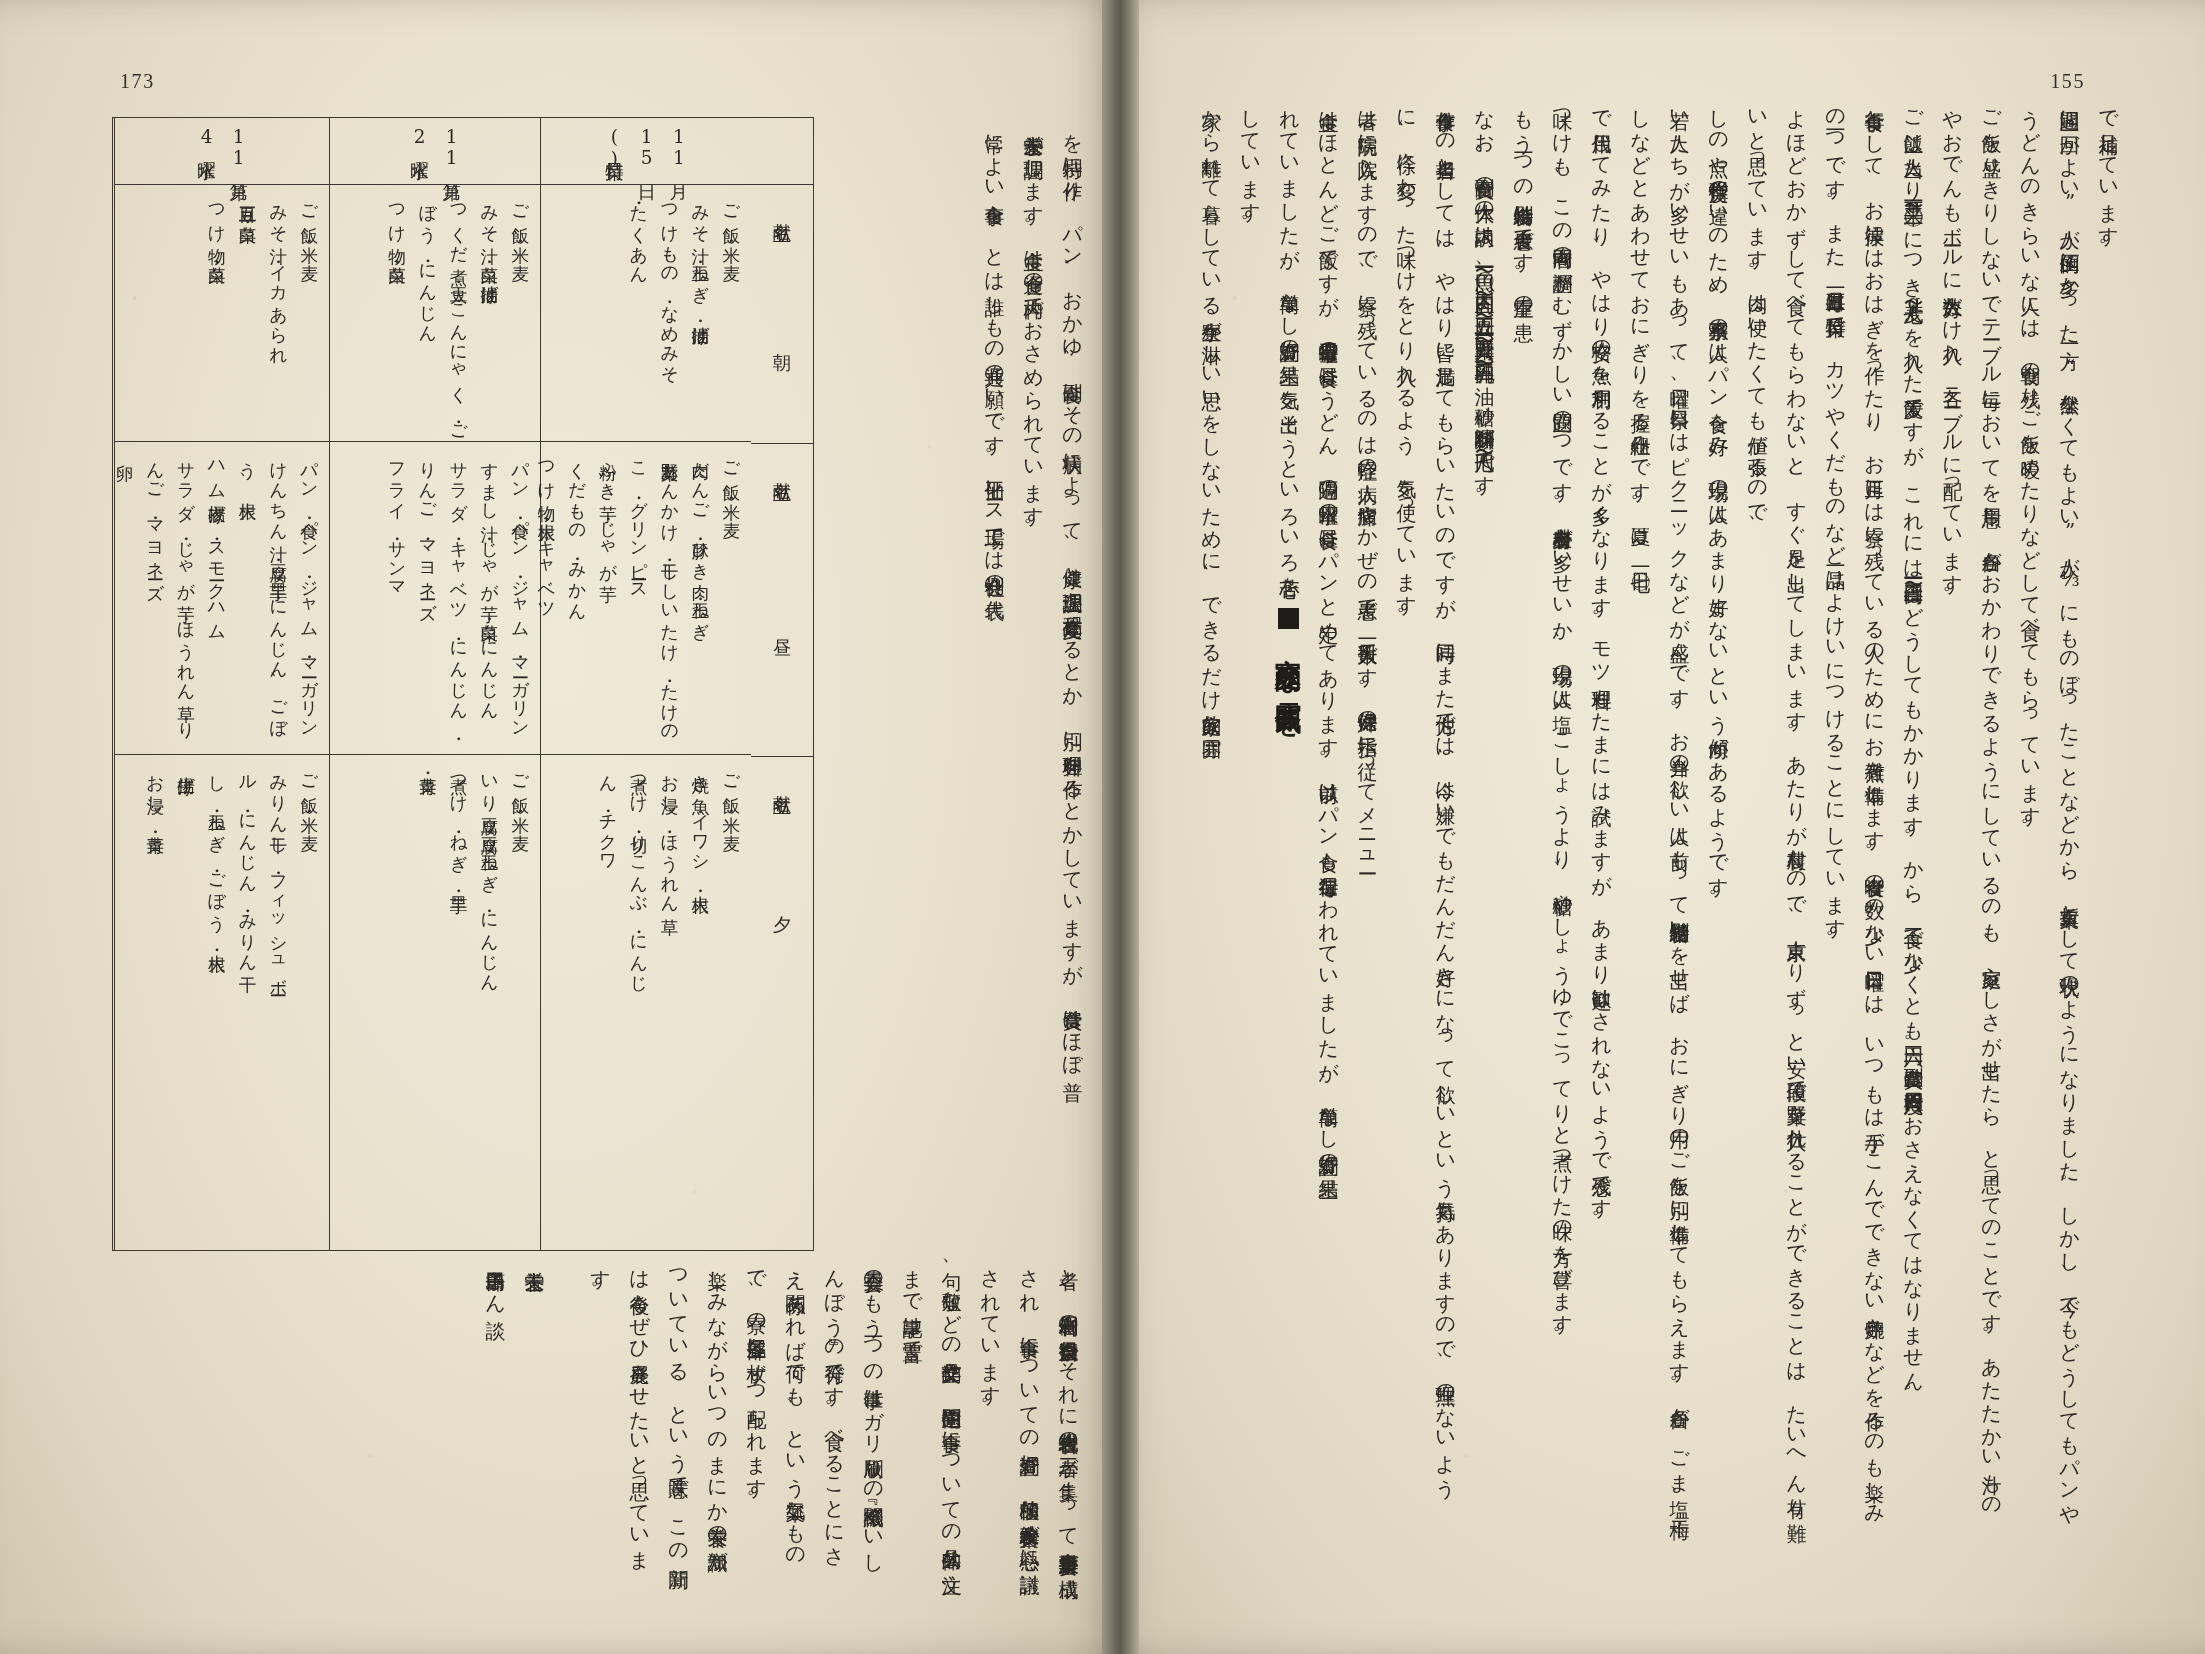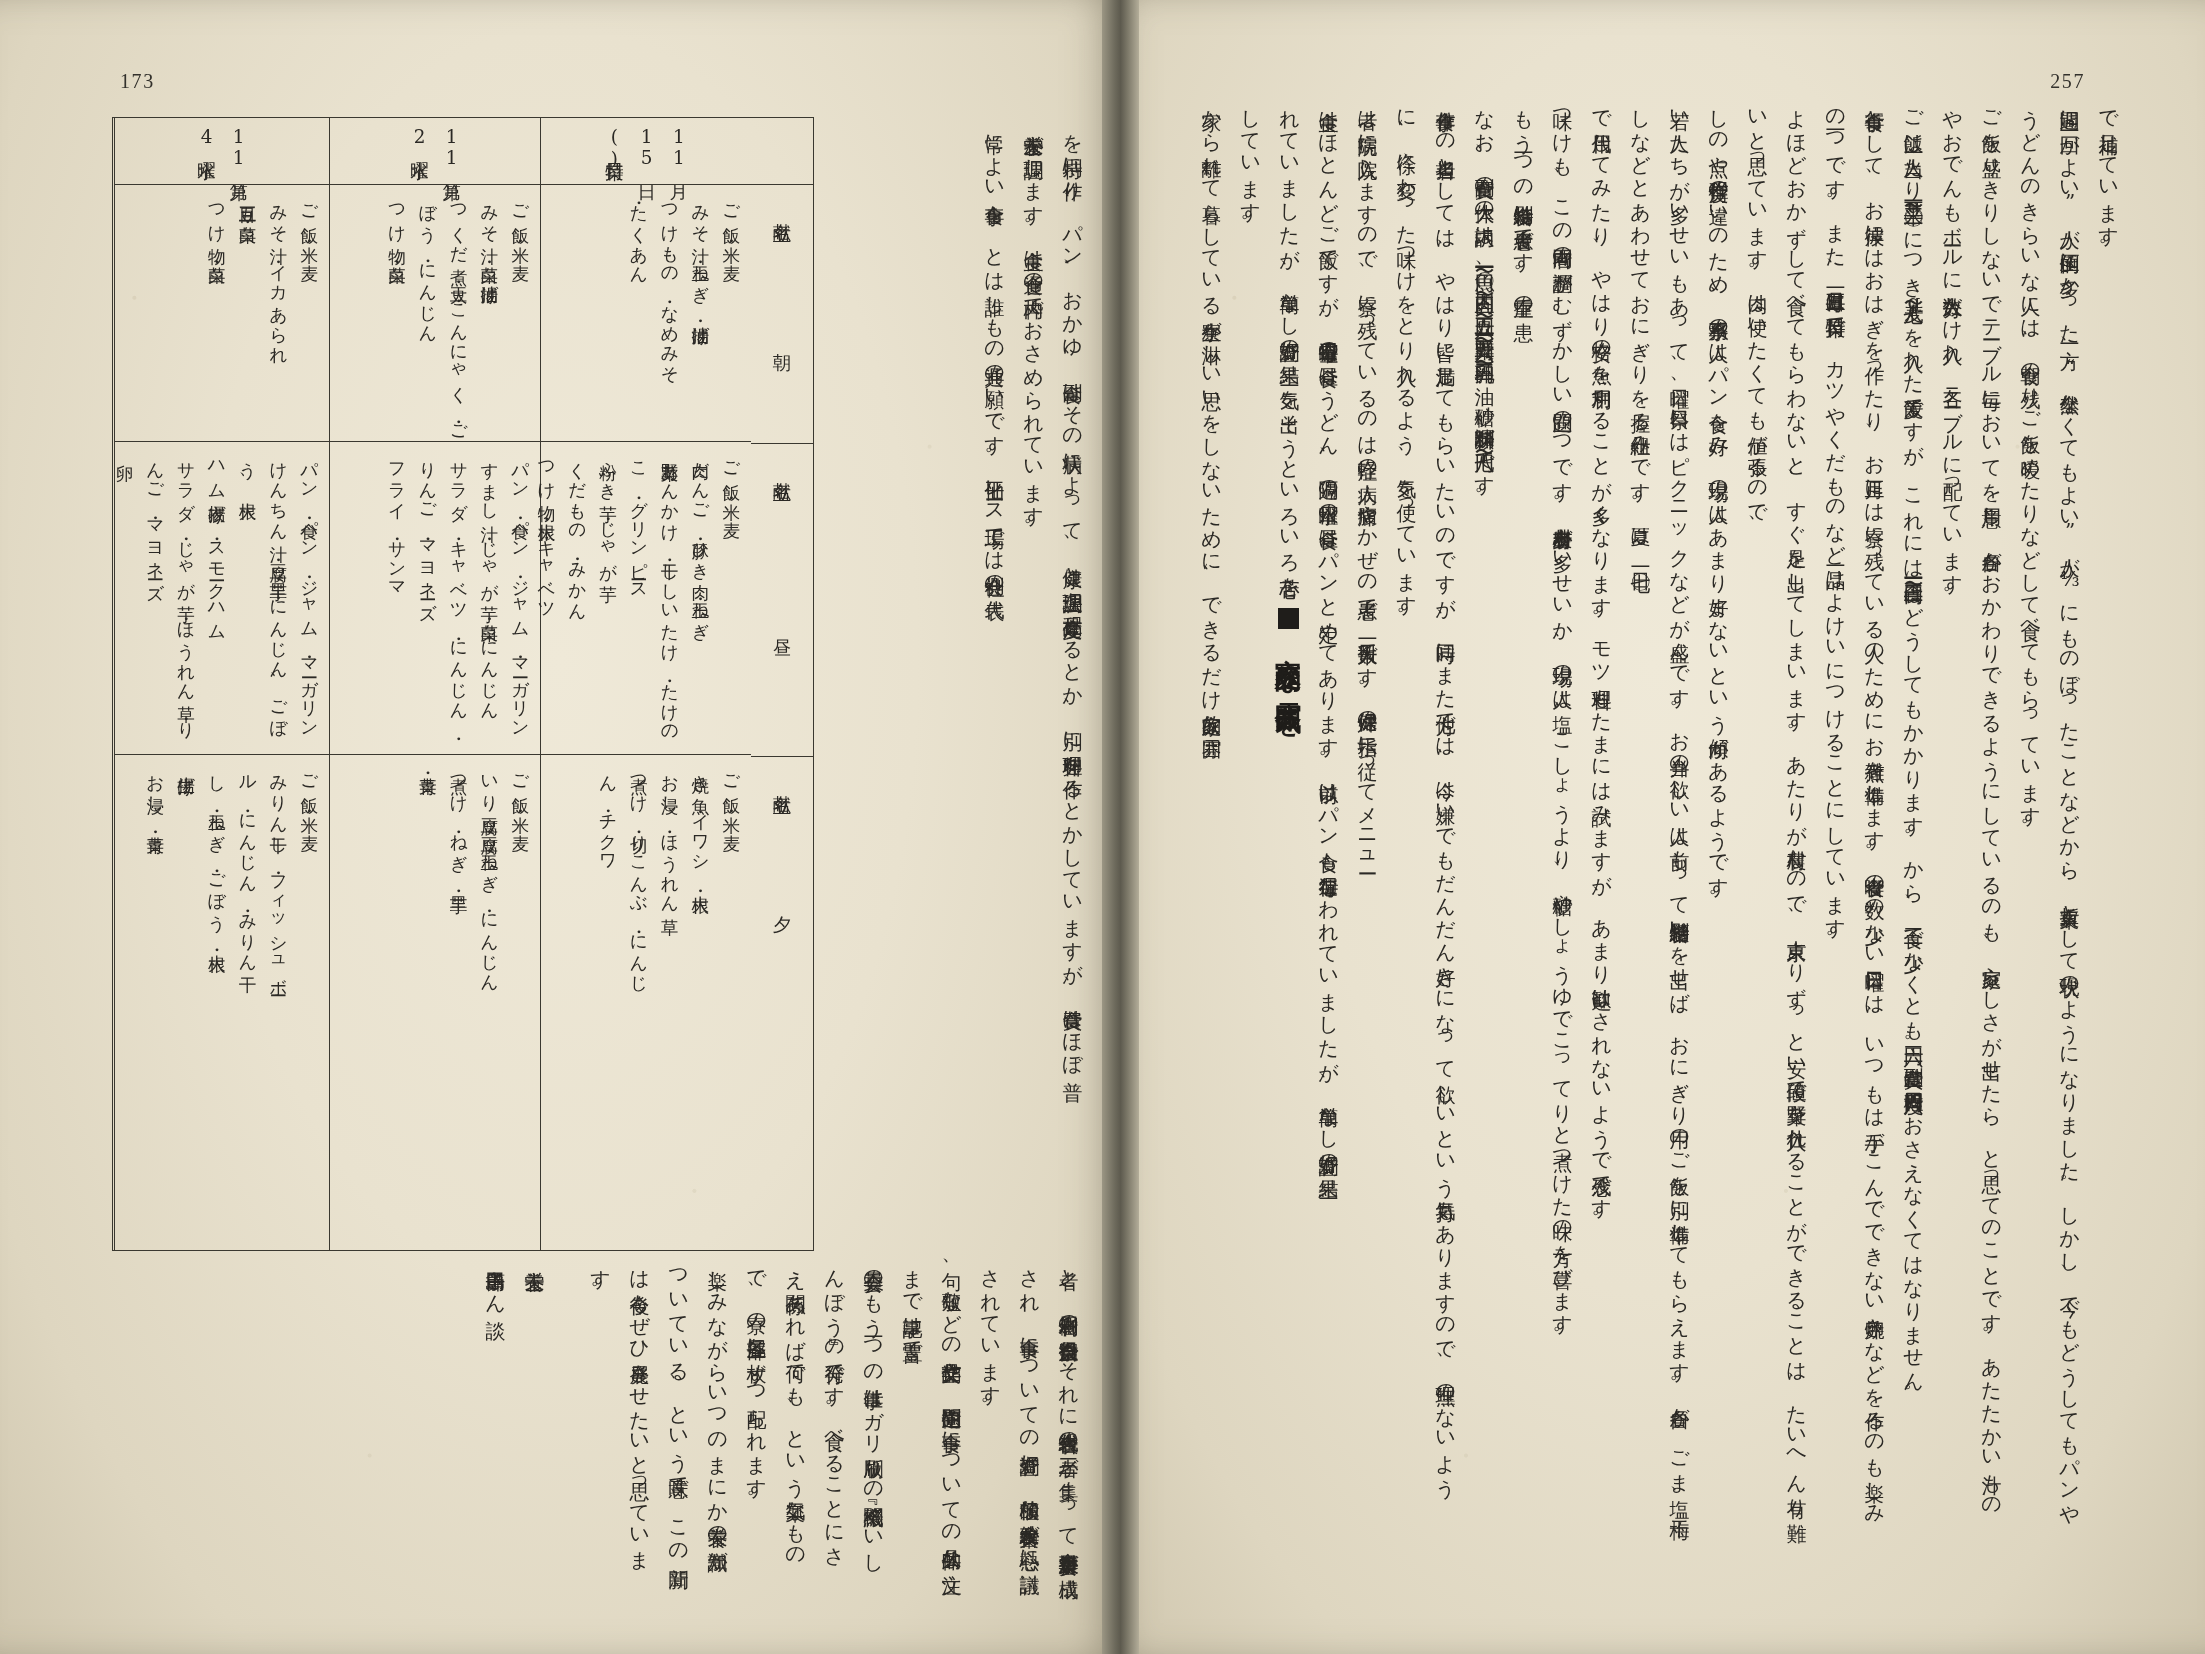--- a/index.html
+++ b/index.html
@@ -220,21 +220,21 @@
     <div class="lcols" style="height:320px;">
       <div class="lcol" style="height:320px;">者と、利用者側の寮自治会役員、それに組合代表者の三者が集まって食事対策委員会が構成され、食事についての好調査や、積極的な給食改善案が熱心に討議されています。</div>
       <div class="lcol" style="height:320px;">句、短歌などの文芸作品や、衛生問題や食事についての具体的な注文まで記事は豊富で</div>
       <div class="lcol" style="height:320px;">委員会のもう一つの仕事はガリ版刷りの機関紙『くいしんぼう』の発行です。食べることにさえ関係あれば何でも、という気楽なもので、寮の各部屋に一枚ずつ配られます。</div>
       <div class="lcol" style="height:320px;">楽しみながらいつのまにか栄養の知識がついている、という意味で、この新聞は今後もぜひ発展させたいと思っています。</div>
       <div class="lcol" style="height:320px;margin-right:27px;">栄養士</div>
       <div class="lcol" style="height:320px;">島田節子さん談</div>
     </div>
   </div>
 
-  <div class="pgnum" style="right:120px;top:70px;">257</div>
+  <div class="pgnum" style="right:120px;top:70px;">155</div>
 
   <div id="right-body">
     <div class="rcols">
       <div class="rcol">で補足しています。</div>
       <div class="rcol">週間に一回がよい”人が圧倒的に多かった一方、“全然なくてもよい”人が⅓にものぼったことなどから、折衷案として現状のようになりました。しかし、今でもどうしてもパンやうどんのきらいな人には、朝食の残りご飯を暖めたりなどして食べてもらっています。</div>
       <div class="rcol">ご飯を盛りきりしないでテーブル毎においてを用意し、各自がおかわりできるようにしているのも、家庭らしさが出せたら、と思ってのことです。あたたかい汁ものやおでんもボールに人数分だけ入れ、各テーブルに配っています。</div>
       <div class="rcol">ご飯は一人当たり米一二〇〜一三〇gにつき麦七〜八gを入れた麦飯ですが、これには一食一二〜三円はどうしてもかかります。から、三食で少なくとも三六円。副食費は一日四六円程度におさえなくてはなりません。</div>
       <div class="rcol">行事食として、お彼岸にはおはぎを作ったり、お正月には寮に残っている人のためにお雑煮を準備します。喫食者の数の少ない日曜日には、いつもは手がこんでできない卵焼きなどを作るのも楽しみの一つです。また、毎月一五日は特菜日で、カツやくだものなど一品はよけいにつけることにしています。</div>
       <div class="rcol">よほどおかずして食べてもらわないと、すぐ足を出してしまいます。あたりが農村なので、東京よりずっと安い値段で野菜を仕入れることができることは、たいへん有り難いと思っています。肉は使いたくても値が張るので、</div>
       <div class="rcol">しの点や労作程度の違いのため、事務系の人はパン食を好み、現場の人はあまり好まないという傾向があるようです。</div>

